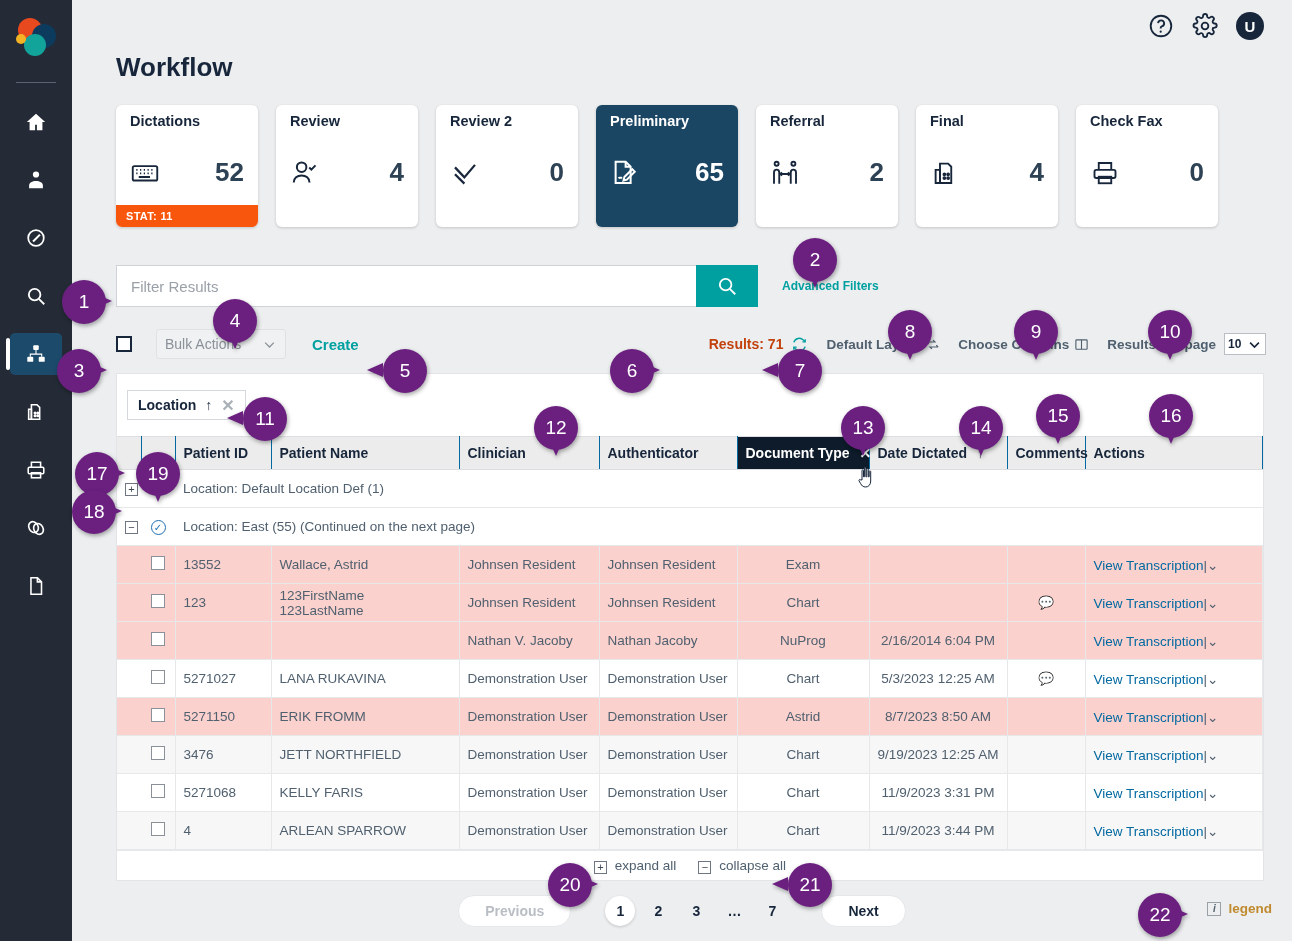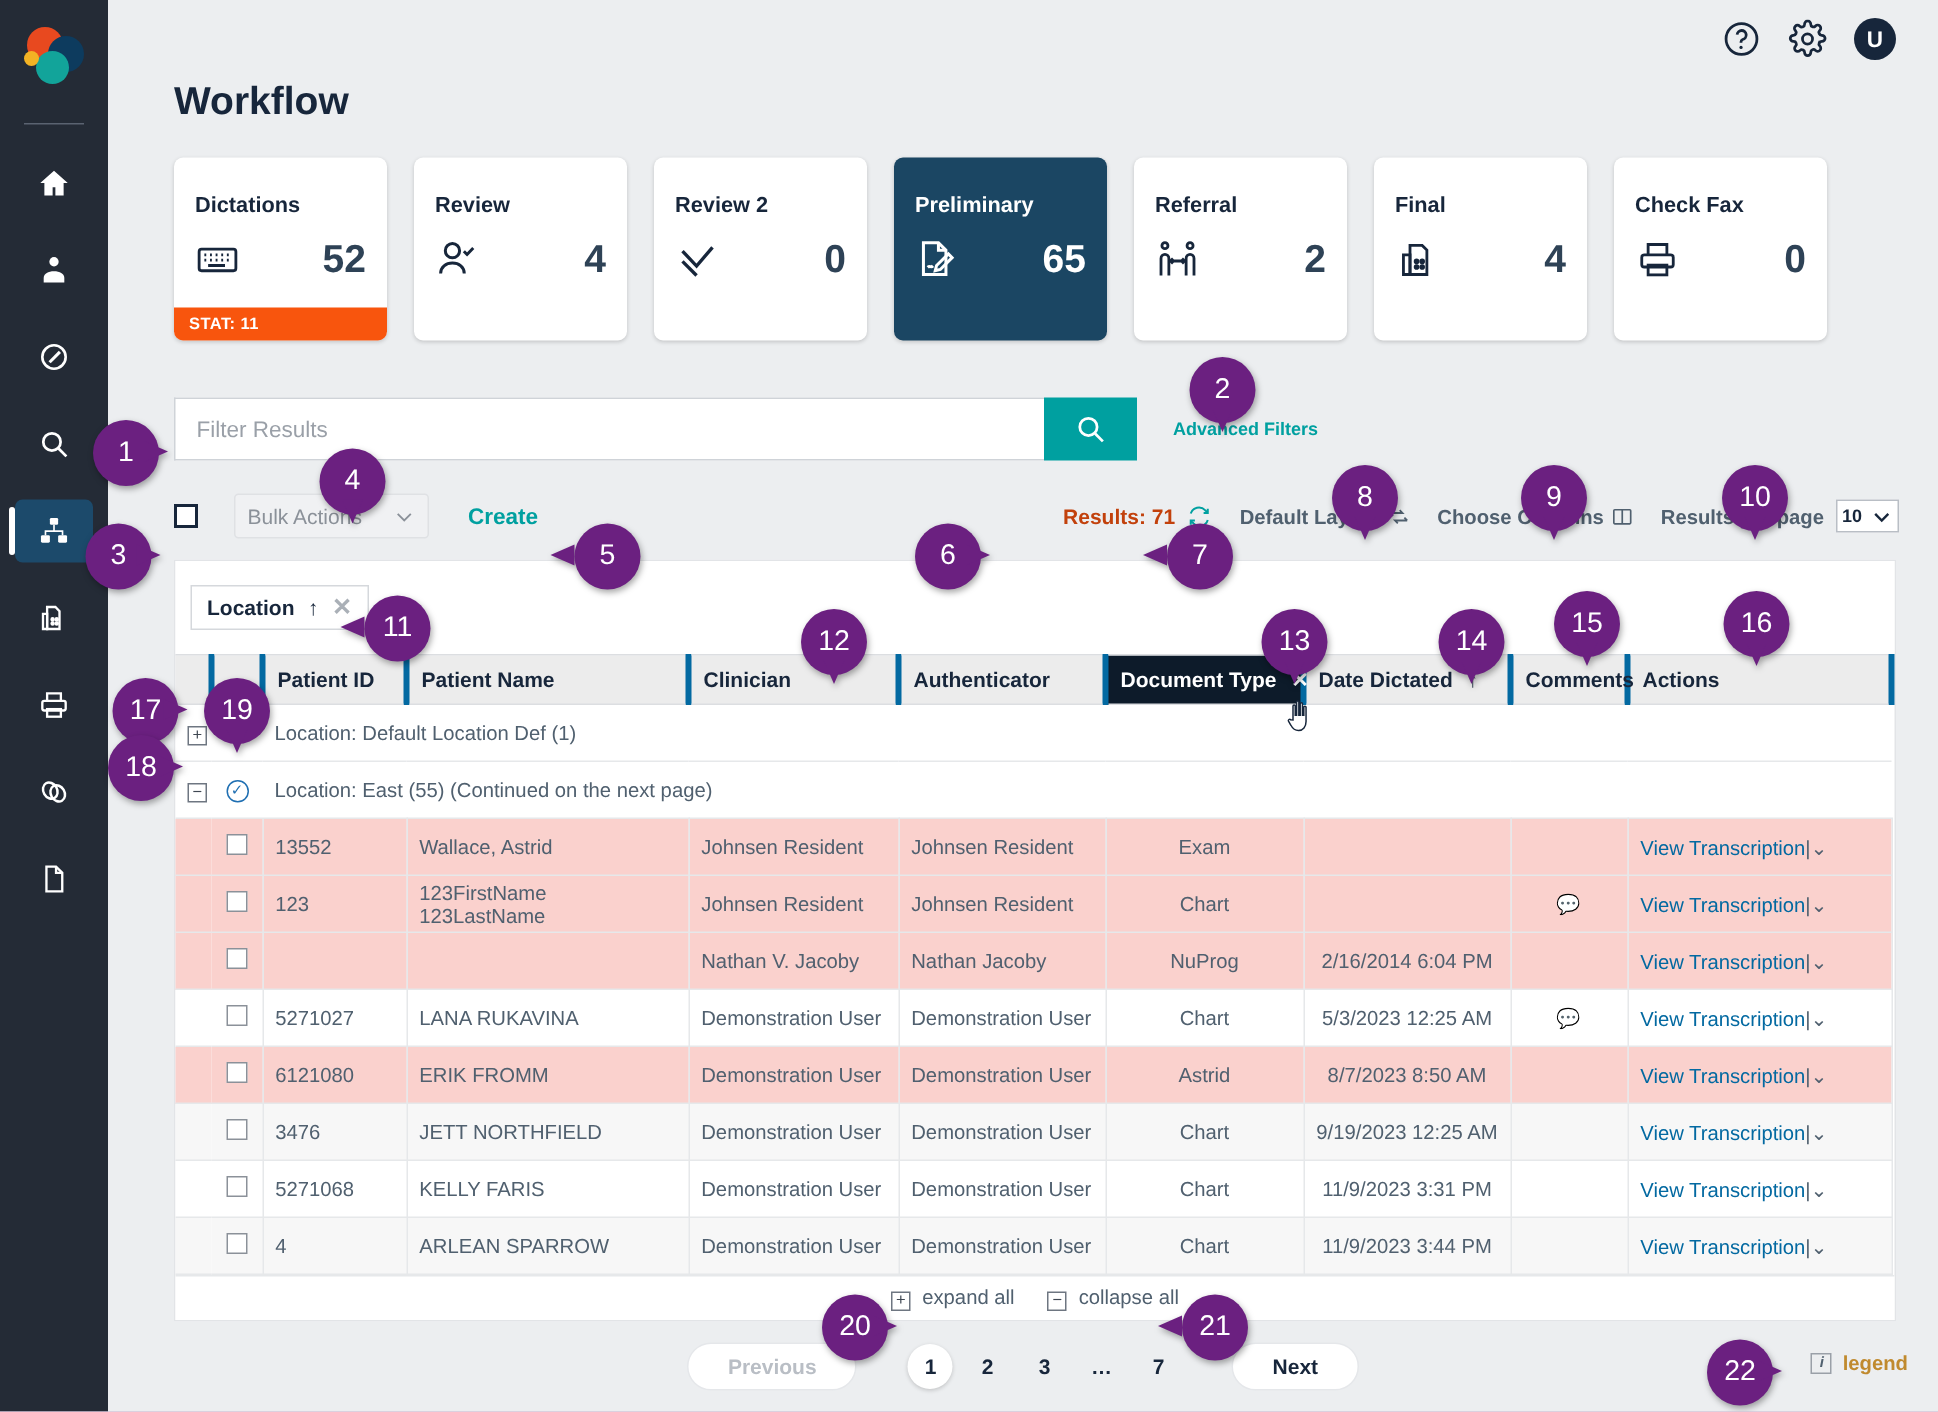--- a/index.html
+++ b/index.html
@@ -45,21 +45,21 @@
   .topbar { height:52px; display:flex; align-items:center; justify-content:flex-end; padding-right:28px; gap:18px;}
   .topbar .ic { width:26px; height:26px; color:#17263b; display:flex; align-items:center; justify-content:center;}
   .avatar { width:28px;height:28px;border-radius:50%;background:#17263b;color:#fff;
             display:flex;align-items:center;justify-content:center;font-size:15px;font-weight:bold; }
   .page-title { font-size:26px; font-weight:bold; color:#17263b; margin:0 0 0 44px; }
 
   
   .cards { display:flex; gap:18px; margin:22px 0 0 44px; }
   .card {
     width:142px; height:122px; background:#fff; border-radius:6px;
-    box-shadow:0 1px 3px rgba(0,0,0,.18); position:relative; padding:24px 14px;
+    box-shadow:0 1px 3px rgba(0,0,0,.18); position:relative; padding:8px 14px;
   }
   .card .ttl { font-size:14.5px; font-weight:bold; color:#17263b; }
   .card .row { position:absolute; left:14px; right:14px; top:52px;
                display:flex; align-items:center; justify-content:space-between; }
   .card .cnum { font-size:26px; font-weight:bold; color:#2e4256; }
   .card svg { width:30px; height:30px; color:#17263b; }
   .card.sel { background:#1b4663; }
   .card.sel .ttl, .card.sel .cnum { color:#fff; }
   .card.sel svg { color:#fff; }
   .stat {
@@ -105,21 +105,21 @@
   .grouprow { height:62px; display:flex; align-items:center; padding-left:10px; background:#fff;text-align:center;}
   .chip {
     height:30px; border:1px solid #d5d8dc; display:flex; align-items:center; gap:9px;
     padding:0 10px; font-size:14px; font-weight:bold; color:#17263b; background:#fff;
   }
   .chip .x { color:#aab0b7; font-size:16px; cursor:pointer; }
 
   table { border-collapse:collapse; width:100%; table-layout:fixed; }
   th {
     background:#ececec; color:#17263b; font-size:14px; font-weight:bold; text-align:left;
-    height:33px; padding:0 8px; border-right:4px solid #0369a1; border-top:1px solid #dcdee1;
+    height:33px; padding:0 8px; border-right:1px solid #0369a1; border-top:1px solid #dcdee1;
     border-bottom:1px solid #dcdee1; white-space:nowrap;
   }
   th.dark { background:#0d1b2a; color:#fff; }
   th.tiny { width:22px; padding:0; }
   th.chkcol { width:32px; padding:0; }
   td {
     font-size:13.5px; color:#50606f; height:38px; padding:0 8px;
     border-right:1px solid #e6e8ea; border-bottom:1px solid #e6e8ea;
   }
   tr.pink td { background:#fad1cd; }
@@ -537,21 +537,21 @@
           <td class="c">Chart</td>
           <td class="c">5/3/2023 12:25 AM</td>
           <td class="c"><span class="bubble green">💬</span></td>
           <td><span class="vt">View Transcription</span><span class="bar">|</span><span class="chev">⌄</span></td>
         </tr>
 
 
         <tr class="pink">
           <td style="border-right:none;"></td>
           <td class="c"><span class="rowchk"></span></td>
-          <td>6121080</td>
+          <td>5271150</td>
           <td>ERIK FROMM</td>
           <td>Demonstration User</td>
           <td>Demonstration User</td>
           <td class="c">Astrid</td>
           <td class="c">8/7/2023 8:50 AM</td>
           <td class="c"></td>
           <td><span class="vt">View Transcription</span><span class="bar">|</span><span class="chev">⌄</span></td>
         </tr>
 
         <tr class="grey">

